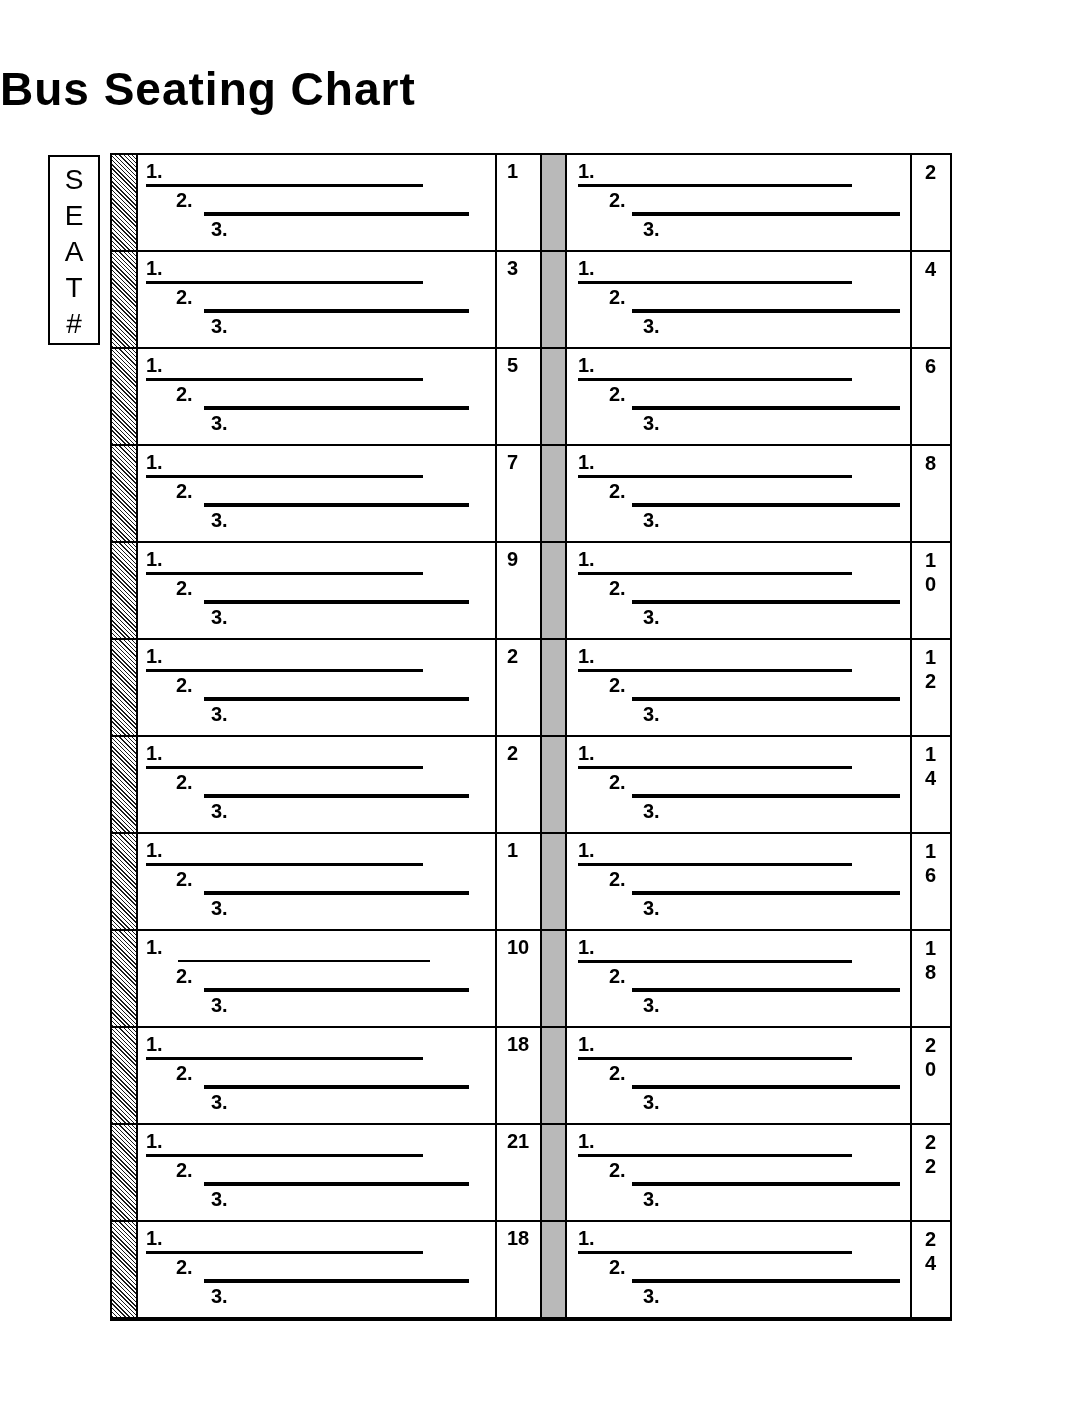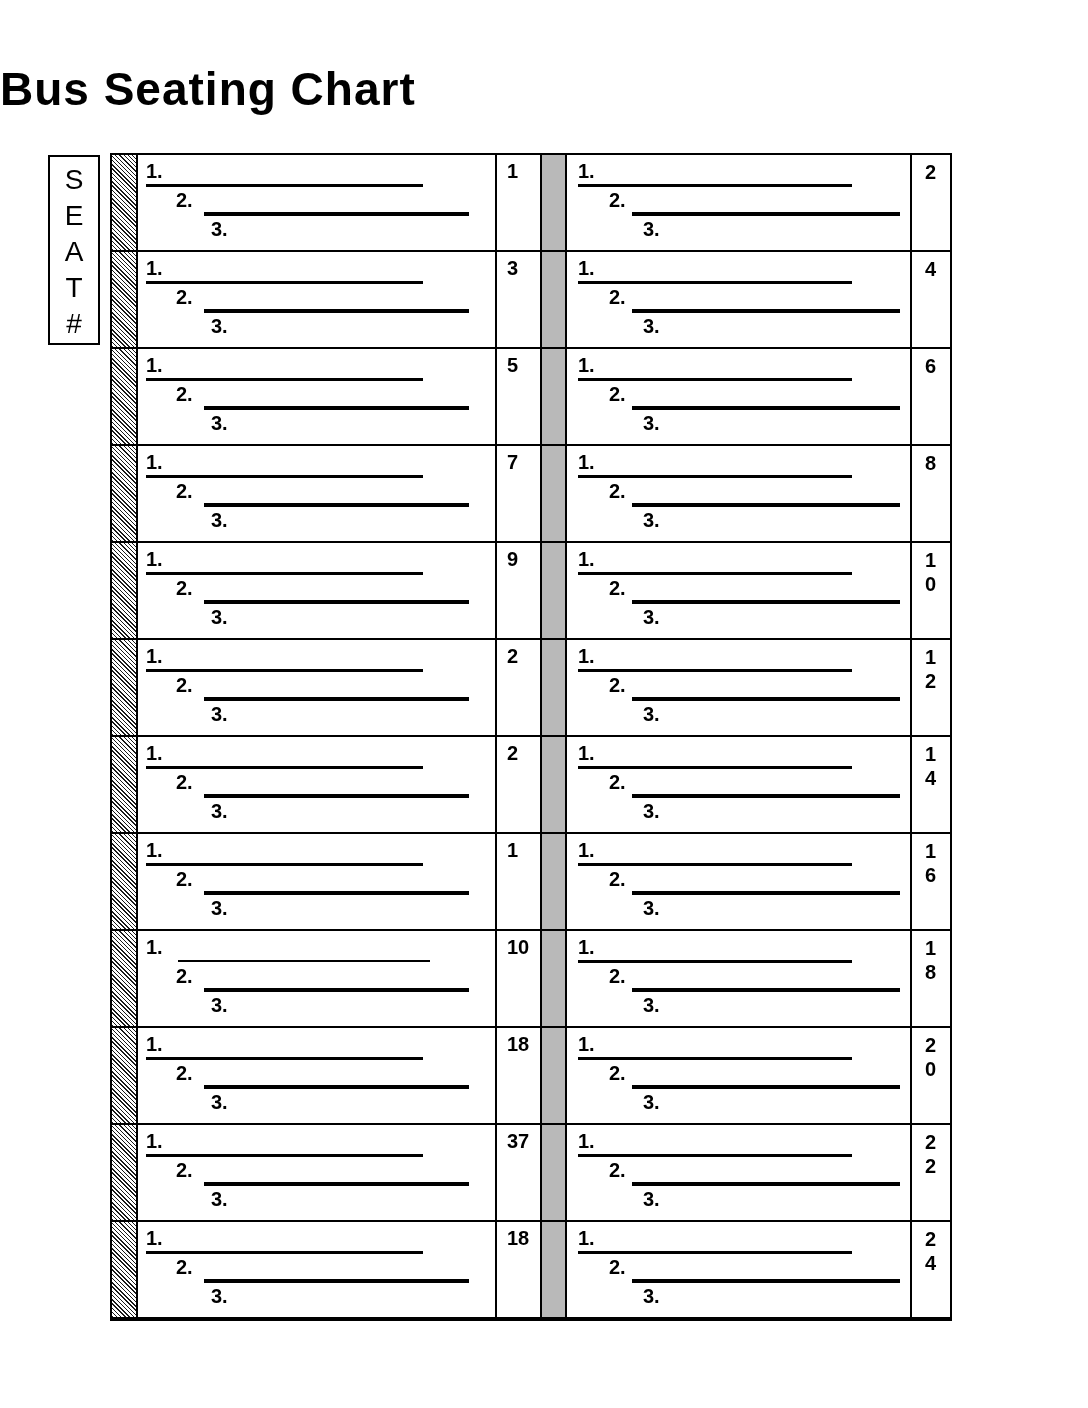--- a/index.html
+++ b/index.html
@@ -309,21 +309,21 @@
 
     <div class="row">
       <div class="cell hatch"></div>
       <div class="cell name left">
         <span class="lbl lbl1">1.</span>
         <span class="blank b1"></span>
         <span class="lbl lbl2">2.</span>
         <span class="blank b2"></span>
         <span class="lbl lbl3">3.</span>
       </div>
-      <div class="cell seat seat-left">37</div>
+      <div class="cell seat seat-left">21</div>
       <div class="cell aisle"></div>
       <div class="cell name right">
         <span class="lbl lbl1">1.</span>
         <span class="blank b1"></span>
         <span class="lbl lbl2">2.</span>
         <span class="blank b2"></span>
         <span class="lbl lbl3">3.</span>
       </div>
       <div class="cell seat seat-right">2
 2</div>

